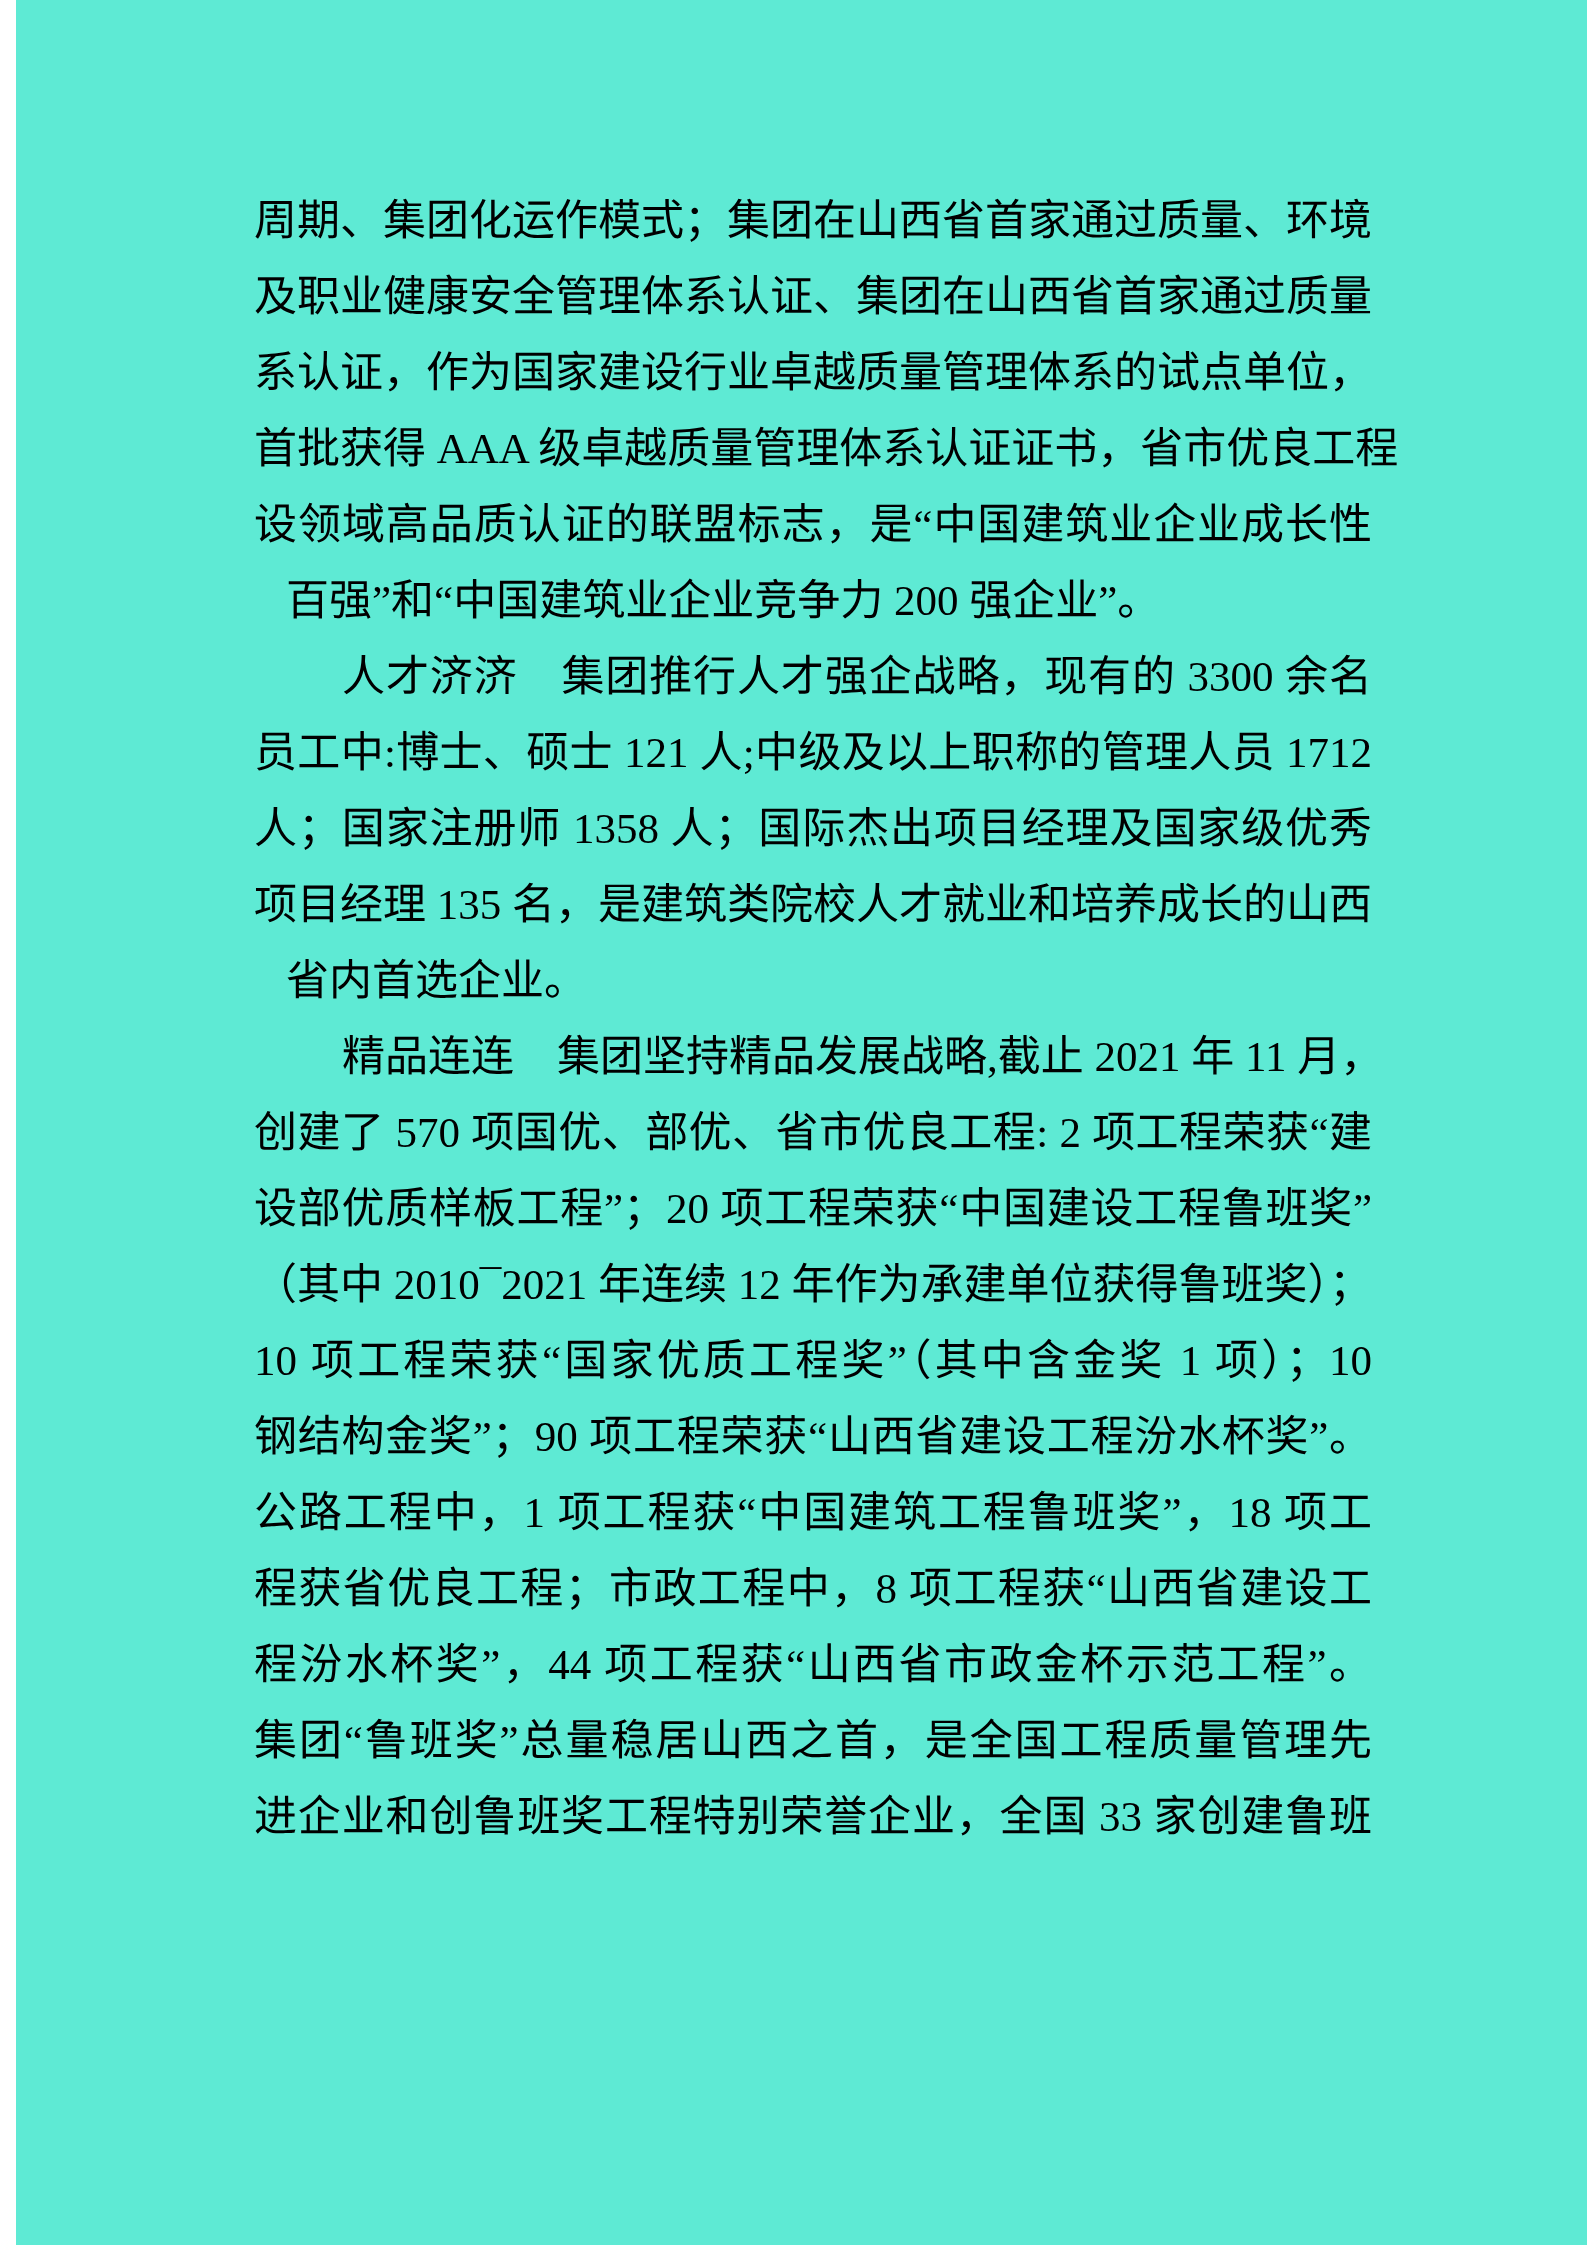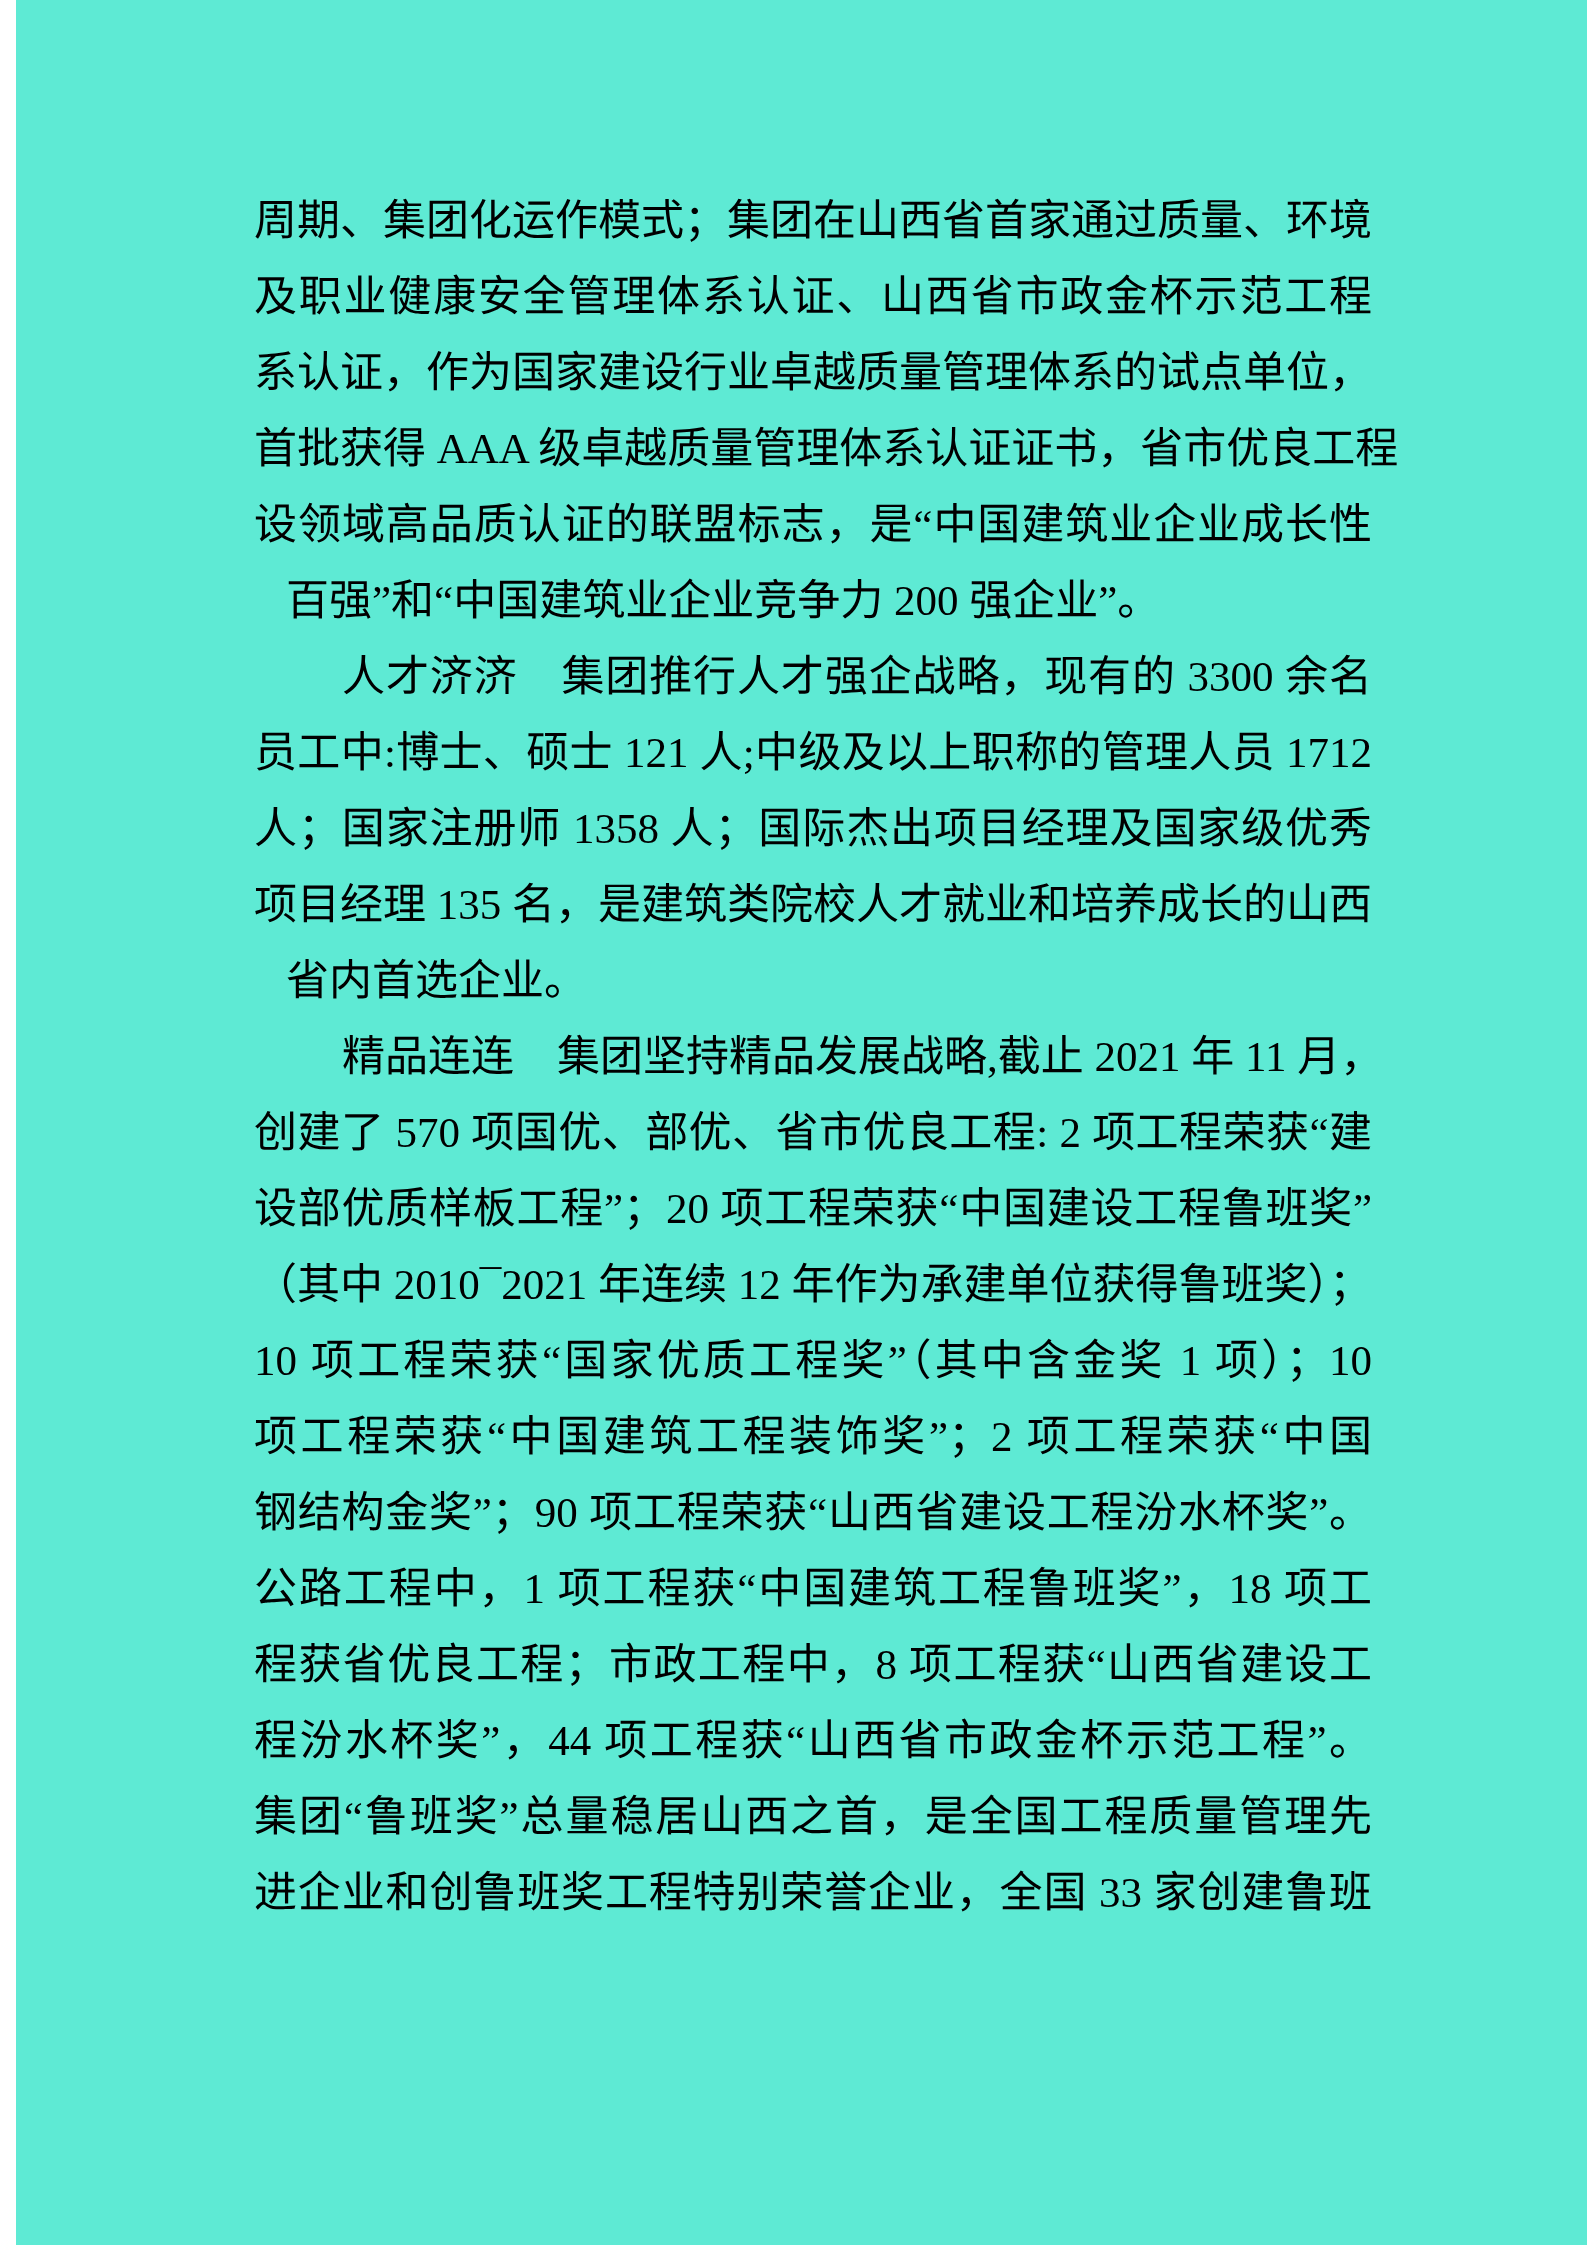--- a/index.html
+++ b/index.html
@@ -45,36 +45,35 @@
   .line.ind {
     padding-left: 88px;
   }
 </style>
 </head>
 <body>
 
 <div class="doc-page">
   <div class="doc-body" id="doc-body">
       <div class="line">周期、集团化运作模式；集团在山西省首家通过质量、环境</div>
-      <div class="line">及职业健康安全管理体系认证、山西省市政金杯示范工程</div>
+      <div class="line">及职业健康安全管理体系认证、集团在山西省首家通过质量</div>
       <div class="line">系认证，作为国家建设行业卓越质量管理体系的试点单位，</div>
       <div class="line">首批获得 AAA 级卓越质量管理体系认证证书，省市优良工程</div>
       <div class="line">设领域高品质认证的联盟标志，是“中国建筑业企业成长性</div>
       <div class="line no-j">百强”和“中国建筑业企业竞争力 200 强企业”。</div>
       <div class="line ind">人才济济　集团推行人才强企战略，现有的 3300 余名</div>
       <div class="line">员工中:博士、硕士 121 人;中级及以上职称的管理人员 1712</div>
       <div class="line">人；国家注册师 1358 人；国际杰出项目经理及国家级优秀</div>
       <div class="line">项目经理 135 名，是建筑类院校人才就业和培养成长的山西</div>
       <div class="line no-j">省内首选企业。</div>
       <div class="line ind">精品连连　集团坚持精品发展战略,截止 2021 年 11 月，</div>
       <div class="line">创建了 570 项国优、部优、省市优良工程: 2 项工程荣获“建</div>
       <div class="line">设部优质样板工程”；20 项工程荣获“中国建设工程鲁班奖”</div>
       <div class="line">（其中 2010¯2021 年连续 12 年作为承建单位获得鲁班奖）；</div>
       <div class="line">10 项工程荣获“国家优质工程奖”（其中含金奖 1 项）；10</div>
-      <div class="line">项工程荣获“中国建筑工程装饰奖”；2 项工程荣获“中国</div>
       <div class="line">钢结构金奖”；90 项工程荣获“山西省建设工程汾水杯奖”。</div>
       <div class="line">公路工程中，1 项工程获“中国建筑工程鲁班奖”，18 项工</div>
       <div class="line">程获省优良工程；市政工程中，8 项工程获“山西省建设工</div>
       <div class="line">程汾水杯奖”，44 项工程获“山西省市政金杯示范工程”。</div>
       <div class="line">集团“鲁班奖”总量稳居山西之首，是全国工程质量管理先</div>
       <div class="line">进企业和创鲁班奖工程特别荣誉企业，全国 33 家创建鲁班</div>
     </div>
 </div>
 
 </body></html>

